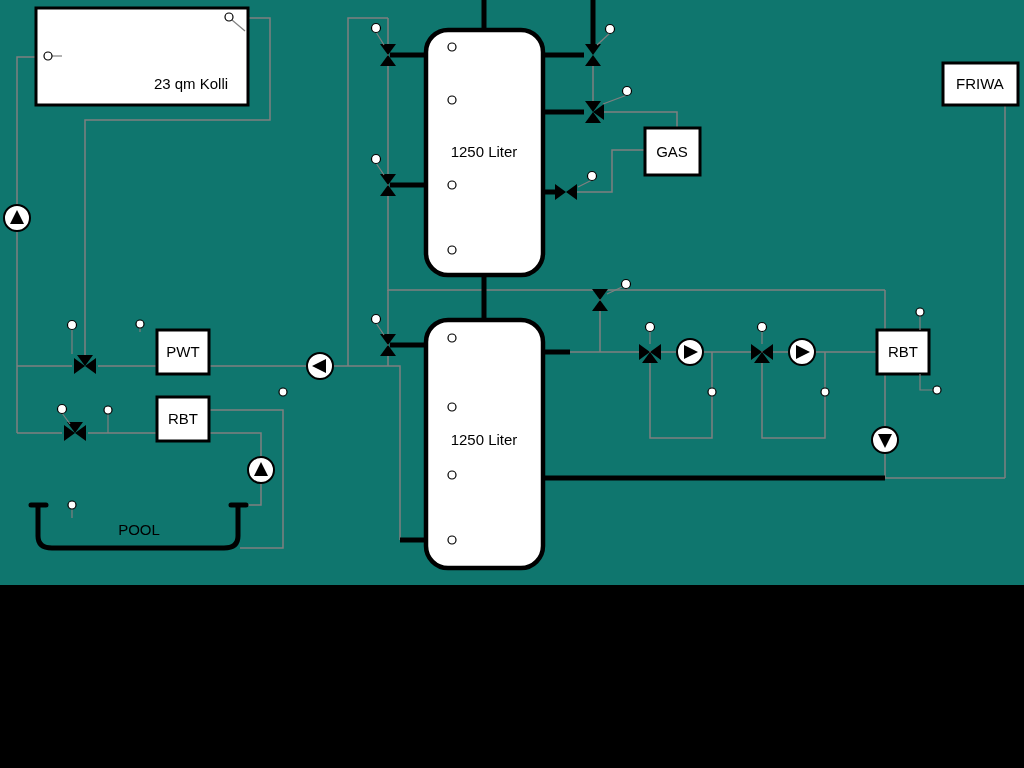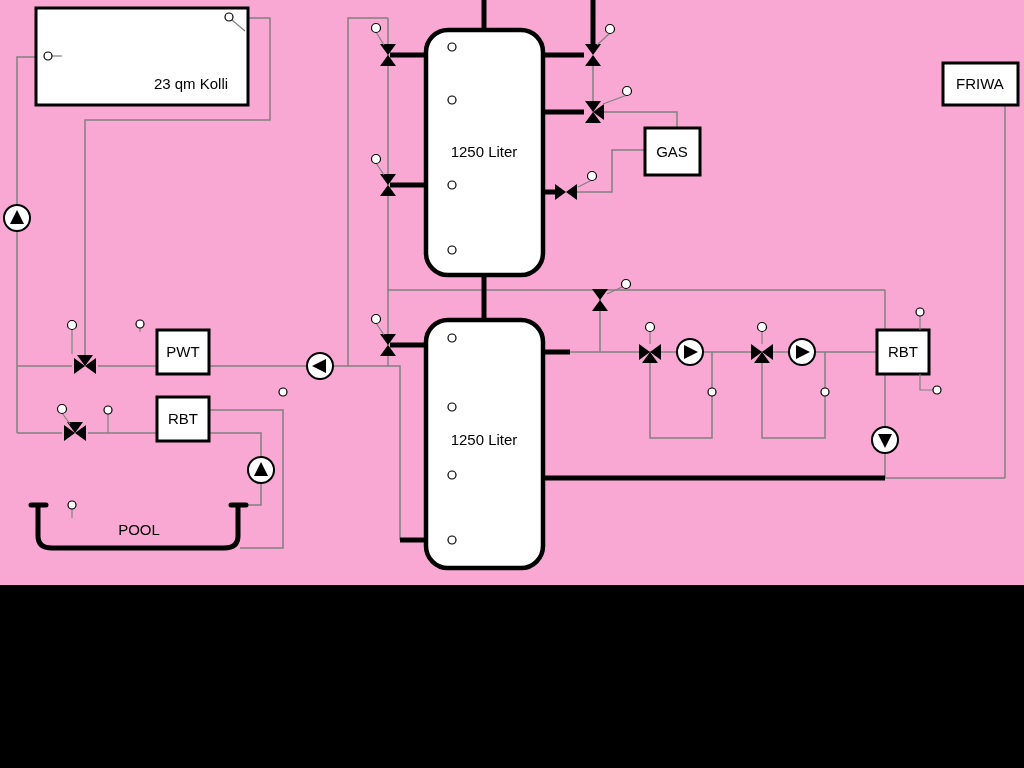--- a/index.html
+++ b/index.html
@@ -1,16 +1,16 @@
 <!DOCTYPE html>
 <html><head>
 <meta charset="utf-8">
 <style>
   html,body{margin:0;padding:0;background:#fff;}
-  #page{position:relative;width:1024px;height:768px;background:#f9a8d4;overflow:hidden;
+  #page{position:relative;width:1024px;height:768px;background:#0f766e;overflow:hidden;
         font-family:"Liberation Sans","DejaVu Sans",sans-serif;}
   svg{position:absolute;left:0;top:0;}
   .pipe{stroke:#808080;stroke-width:1.5;fill:none;}
   .pipe-thick{stroke:#000;stroke-width:5;fill:none;}
   .pool-wall{stroke:#000;stroke-width:5;fill:none;stroke-linecap:round;}
   .box{fill:#fff;stroke:#000;stroke-width:3;}
   .tank{fill:#fff;stroke:#000;stroke-width:4.5;}
   .lbl{font:15px "Liberation Sans","DejaVu Sans",sans-serif;fill:#000;text-anchor:middle;}
   .valve{fill:#000;stroke:none;}
   .pump-c{fill:#fff;stroke:#000;stroke-width:2;}

